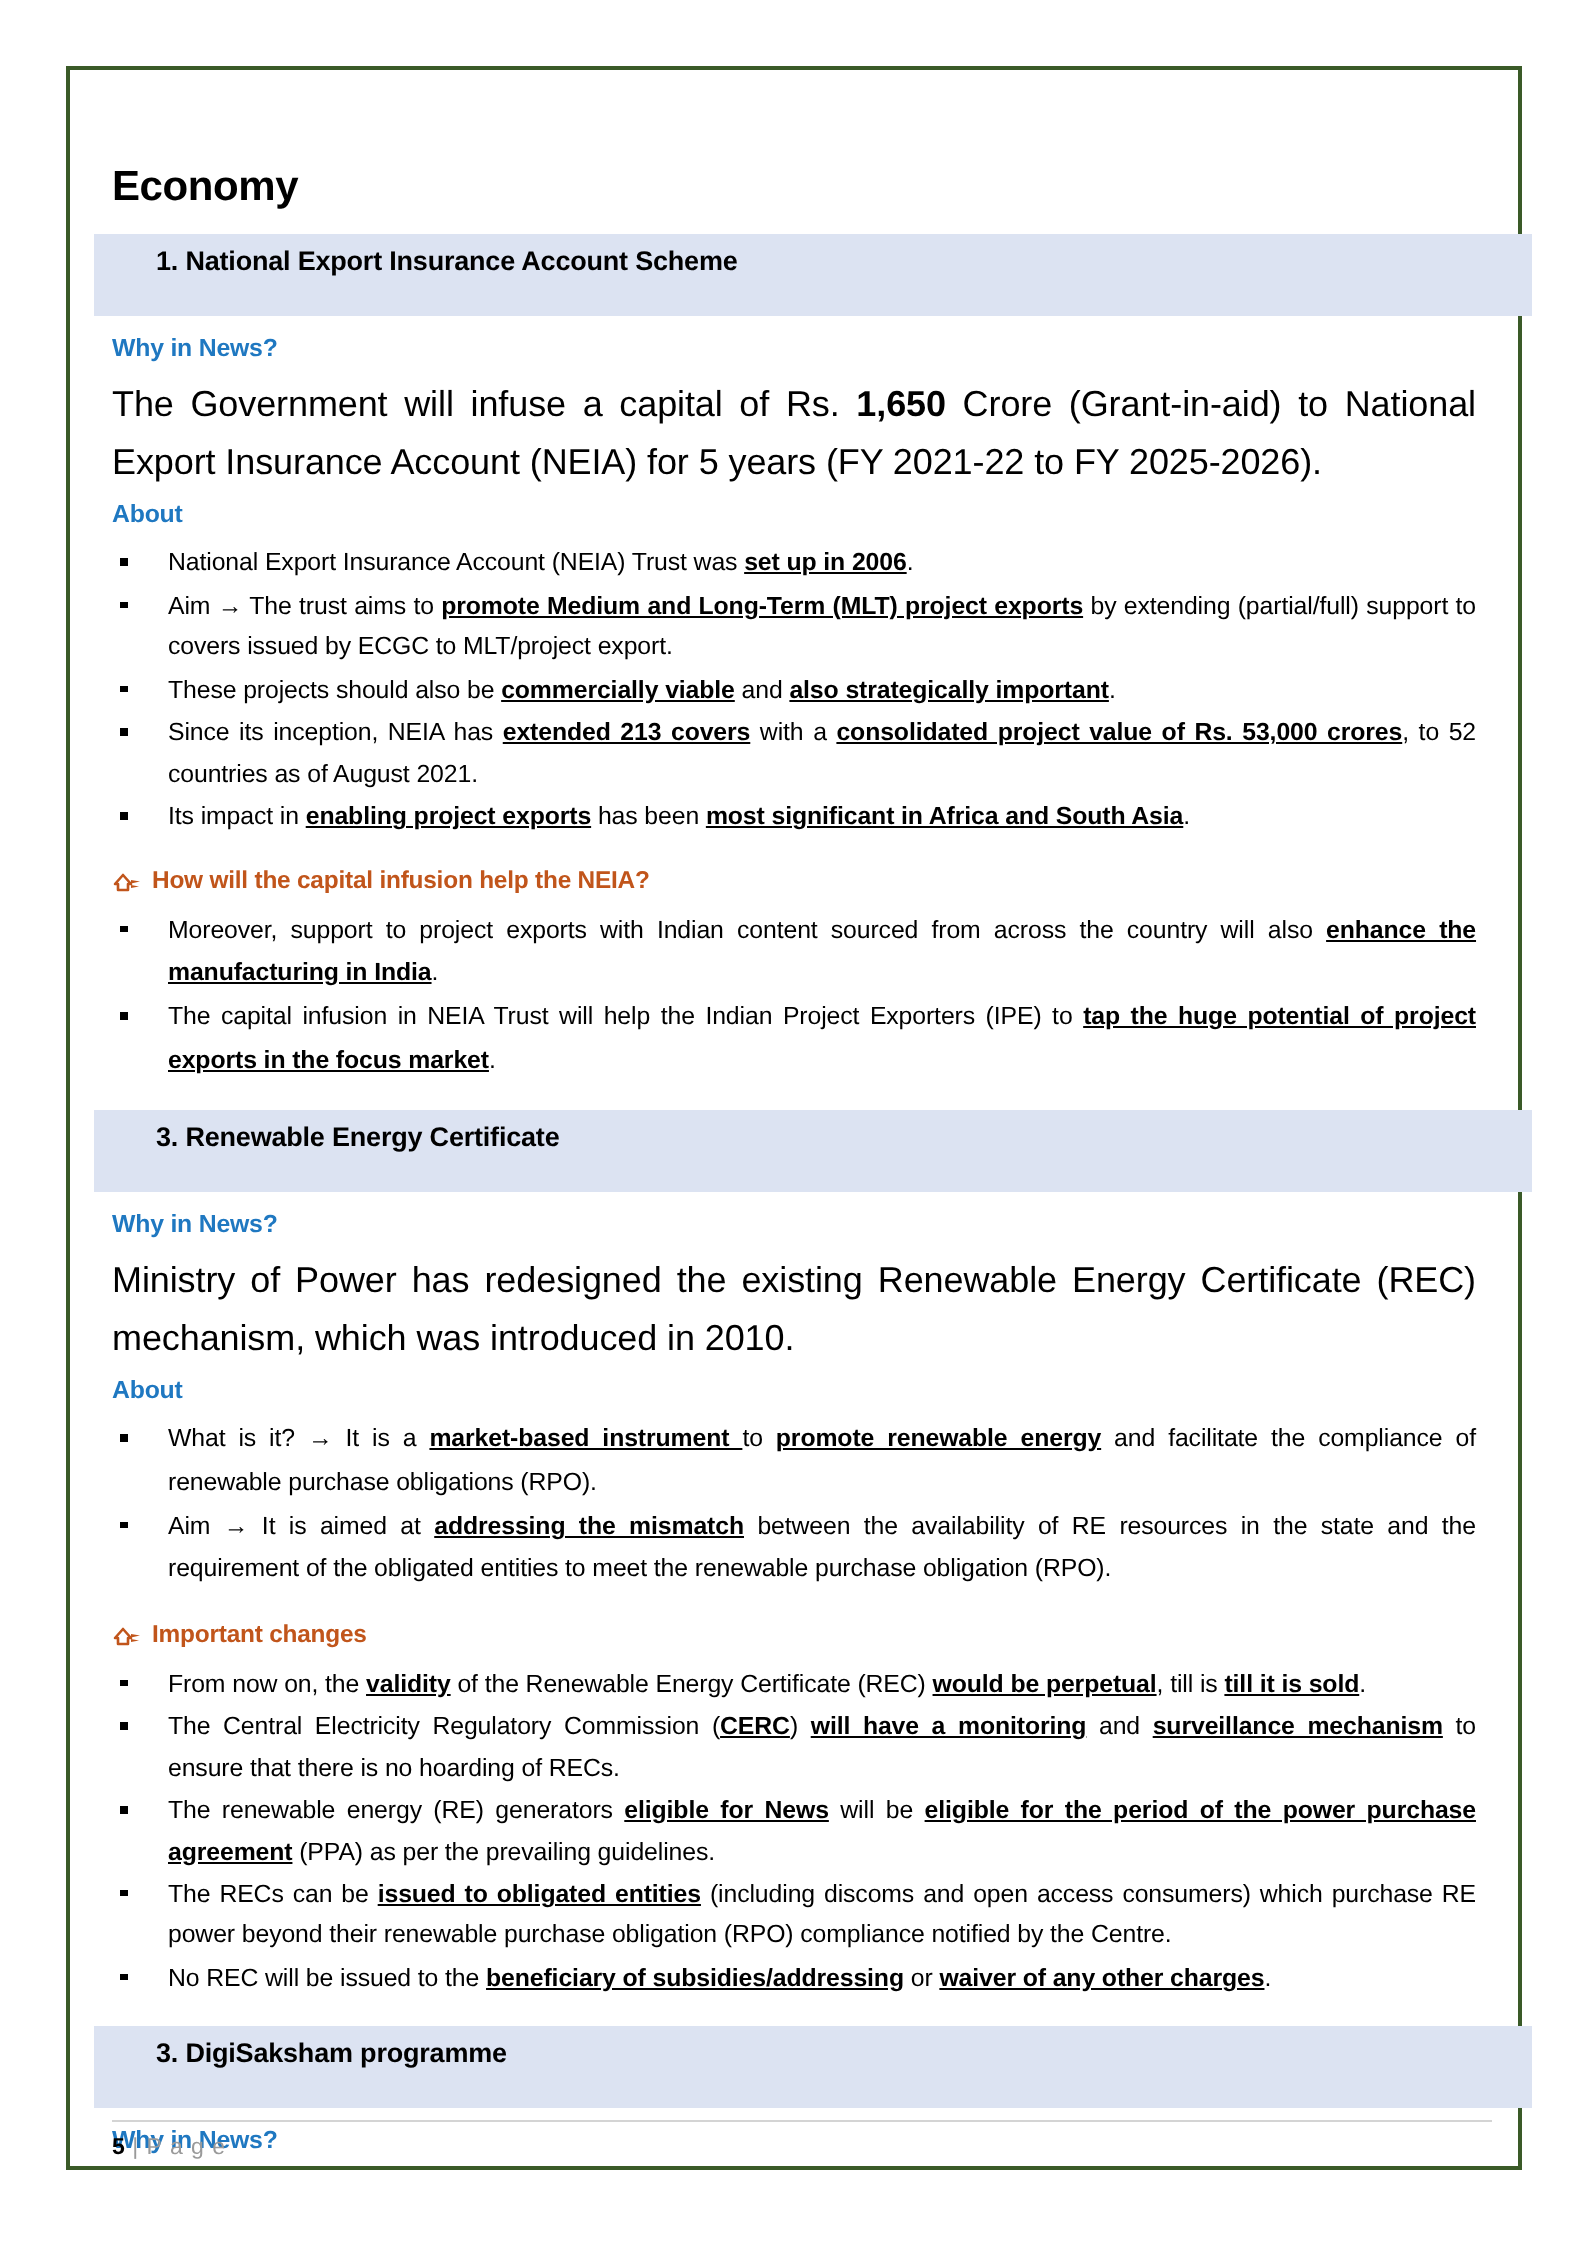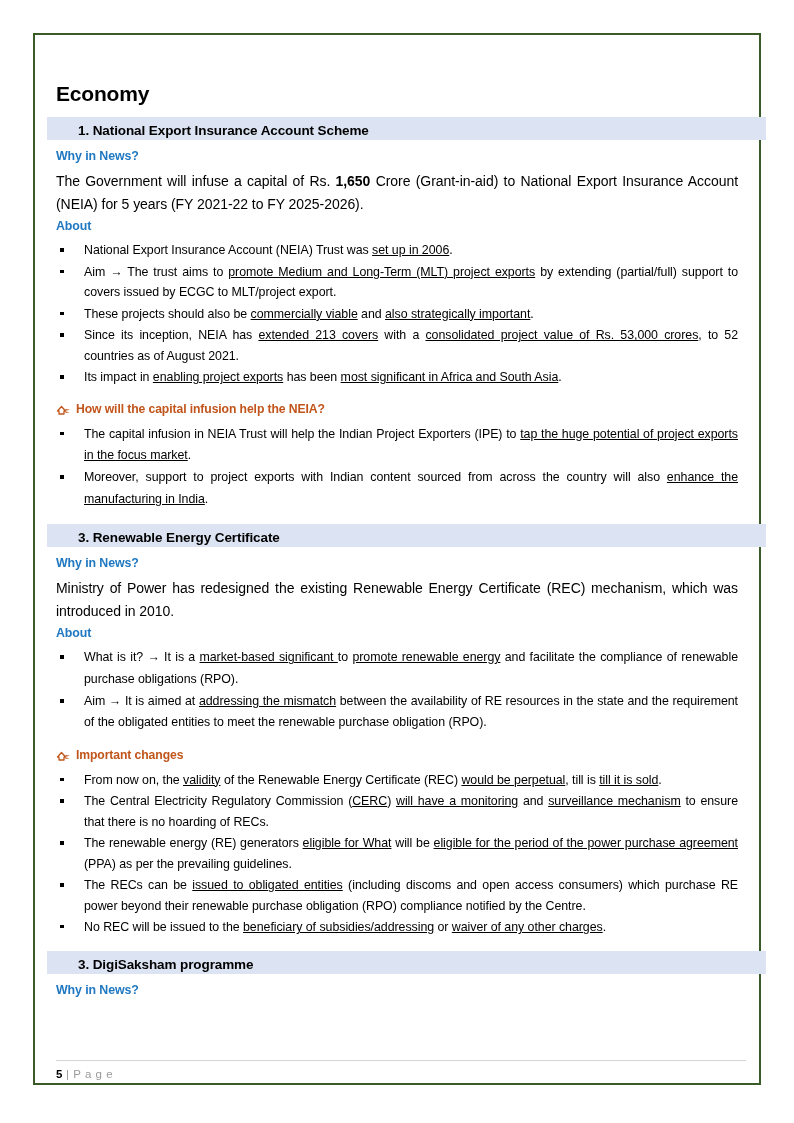--- a/index.html
+++ b/index.html
@@ -45,21 +45,21 @@
     padding: 0;
     line-height: 1.1;
   }
 
   
   .section-bar {
     position: relative;
     background: #dce3f2;
     margin-left: -9px;
     width: 719px;
-    height: 23px;
+    height: 41px;
     line-height: 27px;
     box-sizing: border-box;
     padding-left: 31px;
     font-size: 13.5px;
     font-weight: bold;
     letter-spacing: -0.1px;
     margin-top: 14px;
     margin-bottom: 9px;
   }
   .section-bar.first { margin-top: 0; }
@@ -88,21 +88,21 @@
     display: inline-block;
     width: 15px;
     height: 13px;
     flex: 0 0 auto;
     position: relative;
     top: 1px;
   }
 
   
   p.body-text {
-    font-size: 14px;
+    font-size: 18px;
     line-height: 1.62;
     margin: 0 0 4px 0;
     text-align: justify;
     letter-spacing: -0.05px;
   }
 
   
   ul.bullets {
     list-style: none;
     margin: 0 0 2px 0;
@@ -121,21 +121,21 @@
     content: "";
     position: absolute;
     left: 4px;
     top: 8px;
     width: 3.5px;
     height: 3.5px;
     background: #000;
   }
   ul.bullets.loose > li { line-height: 1.72; }
 
-  b.u { font-weight: normal; text-decoration: underline; margin-top: 23px; }
+  b.u { font-weight: bold; text-decoration: underline; margin-top: 23px; }
   b.nb { font-weight: bold; }
 
   
   .footer {
     position: absolute;
     left: 56px;
     top: 1032px;
     width: 690px;
     margin-top: 28px;
   }
@@ -186,52 +186,52 @@
       <svg viewBox="0 0 30 26" width="15" height="13" aria-hidden="true">
         <path d="M3 16 L11 7 L19 16 L16 16 L16 22 L6 22 L6 16 Z" fill="none" stroke="#c1551b" stroke-width="2.6" stroke-linejoin="round"></path>
         <path d="M19 12 L28 13.5 L19 15.5 Z" fill="#c1551b"></path>
         <path d="M19 17 L27 18.5 L19 20 Z" fill="#c1551b"></path>
       </svg>
     </span>
     <span>How will the capital infusion help the NEIA?</span>
   </div>
 
   <ul class="bullets loose">
+    <li><span>Moreover, support to project exports with Indian content sourced from across the country will also </span><b class="u">enhance the manufacturing in India</b><span>.</span></li>
     <li><span>The capital infusion in NEIA Trust will help the Indian Project Exporters (IPE) to </span><b class="u">tap the huge potential of project exports in the focus market</b><span>.</span></li>
-    <li><span>Moreover, support to project exports with Indian content sourced from across the country will also </span><b class="u">enhance the manufacturing in India</b><span>.</span></li>
   </ul>
 
   <div class="section-bar">3. Renewable Energy Certificate</div>
 
   <div class="blue-head">Why in News?</div>
 
   <p class="body-text">Ministry of Power has redesigned the existing Renewable Energy Certificate (REC) mechanism, which was introduced in 2010.</p>
 
   <div class="blue-head">About</div>
 
   <ul class="bullets loose">
-    <li><span>What is it? → It is a </span><b class="u">market-based significant </b><span>to </span><b class="u">promote renewable energy</b><span> and facilitate the compliance of renewable purchase obligations (RPO).</span></li>
+    <li><span>What is it? → It is a </span><b class="u">market-based instrument </b><span>to </span><b class="u">promote renewable energy</b><span> and facilitate the compliance of renewable purchase obligations (RPO).</span></li>
     <li><span>Aim → It is aimed at </span><b class="u">addressing the mismatch</b><span> between the availability of RE resources in the state and the requirement of the obligated entities to meet the renewable purchase obligation (RPO).</span></li>
   </ul>
 
   <div class="orange-head">
     <span class="hand-icon">
       <svg viewBox="0 0 30 26" width="15" height="13" aria-hidden="true">
         <path d="M3 16 L11 7 L19 16 L16 16 L16 22 L6 22 L6 16 Z" fill="none" stroke="#c1551b" stroke-width="2.6" stroke-linejoin="round"></path>
         <path d="M19 12 L28 13.5 L19 15.5 Z" fill="#c1551b"></path>
         <path d="M19 17 L27 18.5 L19 20 Z" fill="#c1551b"></path>
       </svg>
     </span>
     <span>Important changes</span>
   </div>
 
   <ul class="bullets">
     <li><span>From now on, the </span><b class="u">validity</b><span> of the Renewable Energy Certificate (REC) </span><b class="u">would be perpetual</b><span>, till is </span><b class="u">till it is sold</b><span>.</span></li>
     <li><span>The Central Electricity Regulatory Commission (</span><b class="u">CERC</b><span>) </span><b class="u">will have a monitoring</b><span> and </span><b class="u">surveillance mechanism</b><span> to ensure that there is no hoarding of RECs.</span></li>
-    <li><span>The renewable energy (RE) generators </span><b class="u">eligible for What</b><span> will be </span><b class="u">eligible for the period of the power purchase agreement</b><span> (PPA) as per the prevailing guidelines.</span></li>
+    <li><span>The renewable energy (RE) generators </span><b class="u">eligible for News</b><span> will be </span><b class="u">eligible for the period of the power purchase agreement</b><span> (PPA) as per the prevailing guidelines.</span></li>
     <li><span>The RECs can be </span><b class="u">issued to obligated entities</b><span> (including discoms and open access consumers) which purchase RE power beyond their renewable purchase obligation (RPO) compliance notified by the Centre.</span></li>
     <li><span>No REC will be issued to the </span><b class="u">beneficiary of subsidies/addressing</b><span> or </span><b class="u">waiver of any other charges</b><span>.</span></li>
   </ul>
 
   <div class="section-bar">3. DigiSaksham programme</div>
 
   <div class="blue-head">Why in News?</div>
 
 </div>
 

